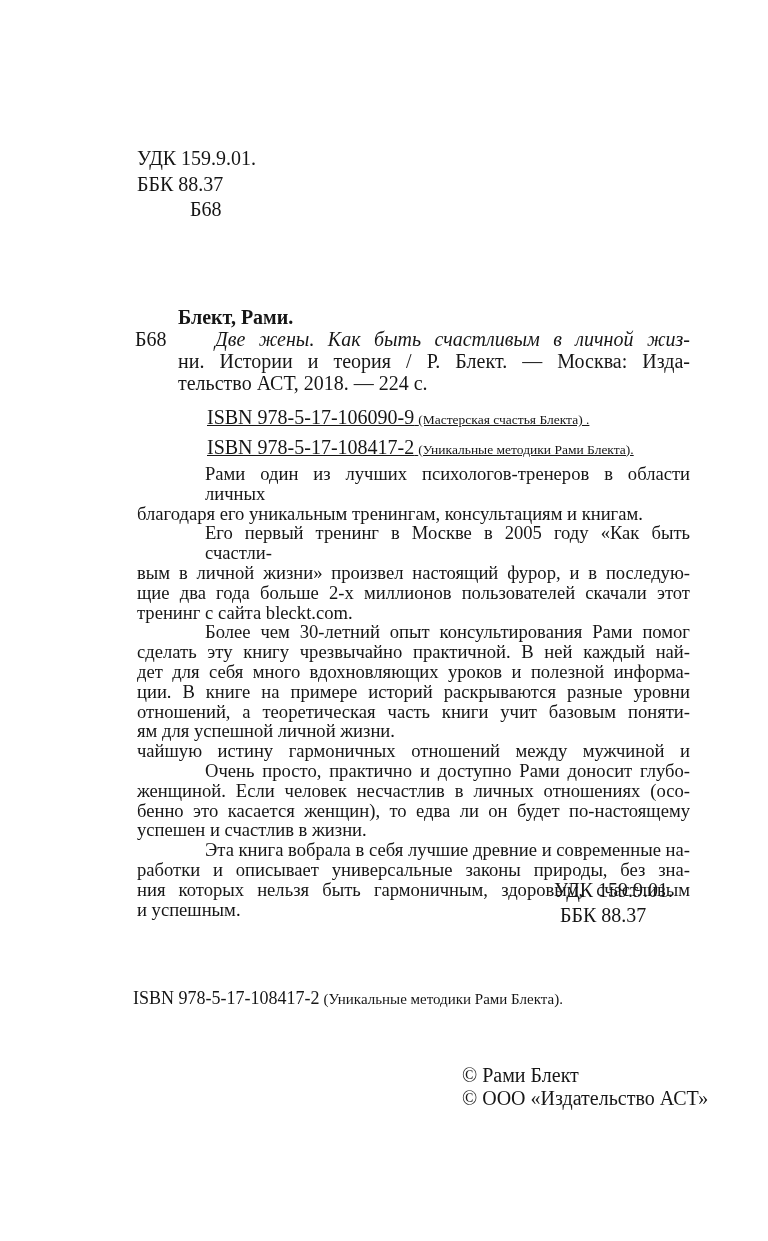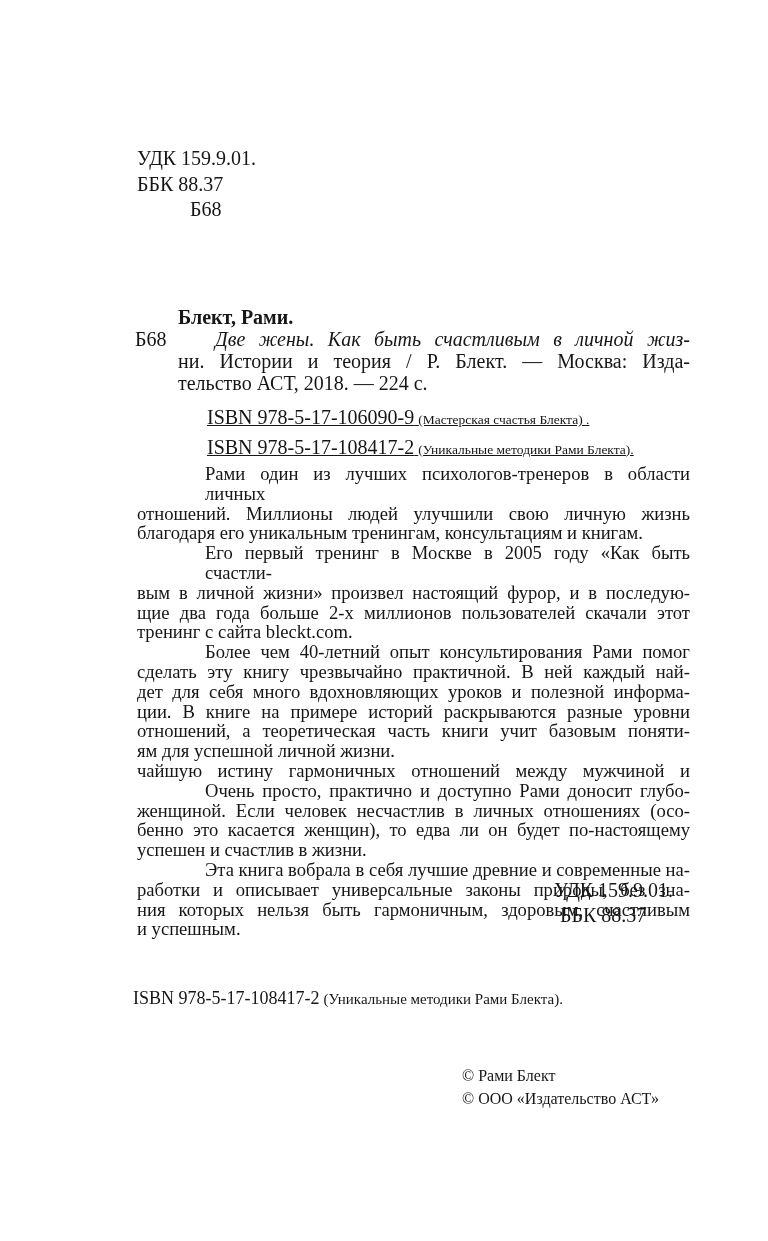--- a/index.html
+++ b/index.html
@@ -84,21 +84,21 @@
     line-height: 23px;
     white-space: nowrap;
   }
   .isbn-bottom .isbn-num { font-size: 18px; }
   .isbn-bottom .isbn-note { font-size: 15px; }
 
   
   .copyright {
     left: 462px;
     top: 1064px;
-    font-size: 16px;
+    font-size: 20px;
     line-height: 23px;
   }
 </style>
 </head>
 <body>
 
 <div class="page">
 
   <div class="block top-codes">
     <div>УДК 159.9.01.</div>
@@ -123,31 +123,30 @@
     </div>
     <div class="isbn-row">
       <span class="isbn-num">ISBN 978-5-17-108417-2</span>
       <span class="isbn-note">(Уникальные методики Рами Блекта).</span>
     </div>
   </div>
 
   <div class="block annotation">
       <div class="para">
         <div class="line first">Рами один из лучших психологов-тренеров в области личных</div>
-        <div class="line">отношений. Миллионы людей улучшили свою личную жизнь</div>
         <div class="line last">благодаря его уникальным тренингам, консультациям и книгам.</div>
       </div>
       <div class="para">
         <div class="line first">Его первый тренинг в Москве в 2005 году «Как быть счастли-</div>
         <div class="line">вым в личной жизни» произвел настоящий фурор, и в последую-</div>
         <div class="line">щие два года больше 2-х миллионов пользователей скачали этот</div>
         <div class="line last">тренинг с сайта bleckt.com.</div>
       </div>
       <div class="para">
-        <div class="line first">Более чем 40-летний опыт консультирования Рами помог</div>
+        <div class="line first">Более чем 30-летний опыт консультирования Рами помог</div>
         <div class="line">сделать эту книгу чрезвычайно практичной. В ней каждый най-</div>
         <div class="line">дет для себя много вдохновляющих уроков и полезной информа-</div>
         <div class="line">ции. В книге на примере историй раскрываются разные уровни</div>
         <div class="line">отношений, а теоретическая часть книги учит базовым поняти-</div>
         <div class="line last">ям для успешной личной жизни.</div>
       </div>
       <div class="para">
         <div class="line">чайшую истину гармоничных отношений между мужчиной и</div>
         <div class="line first">Очень просто, практично и доступно Рами доносит глубо-</div>
         <div class="line">женщиной. Если человек несчастлив в личных отношениях (осо-</div>

